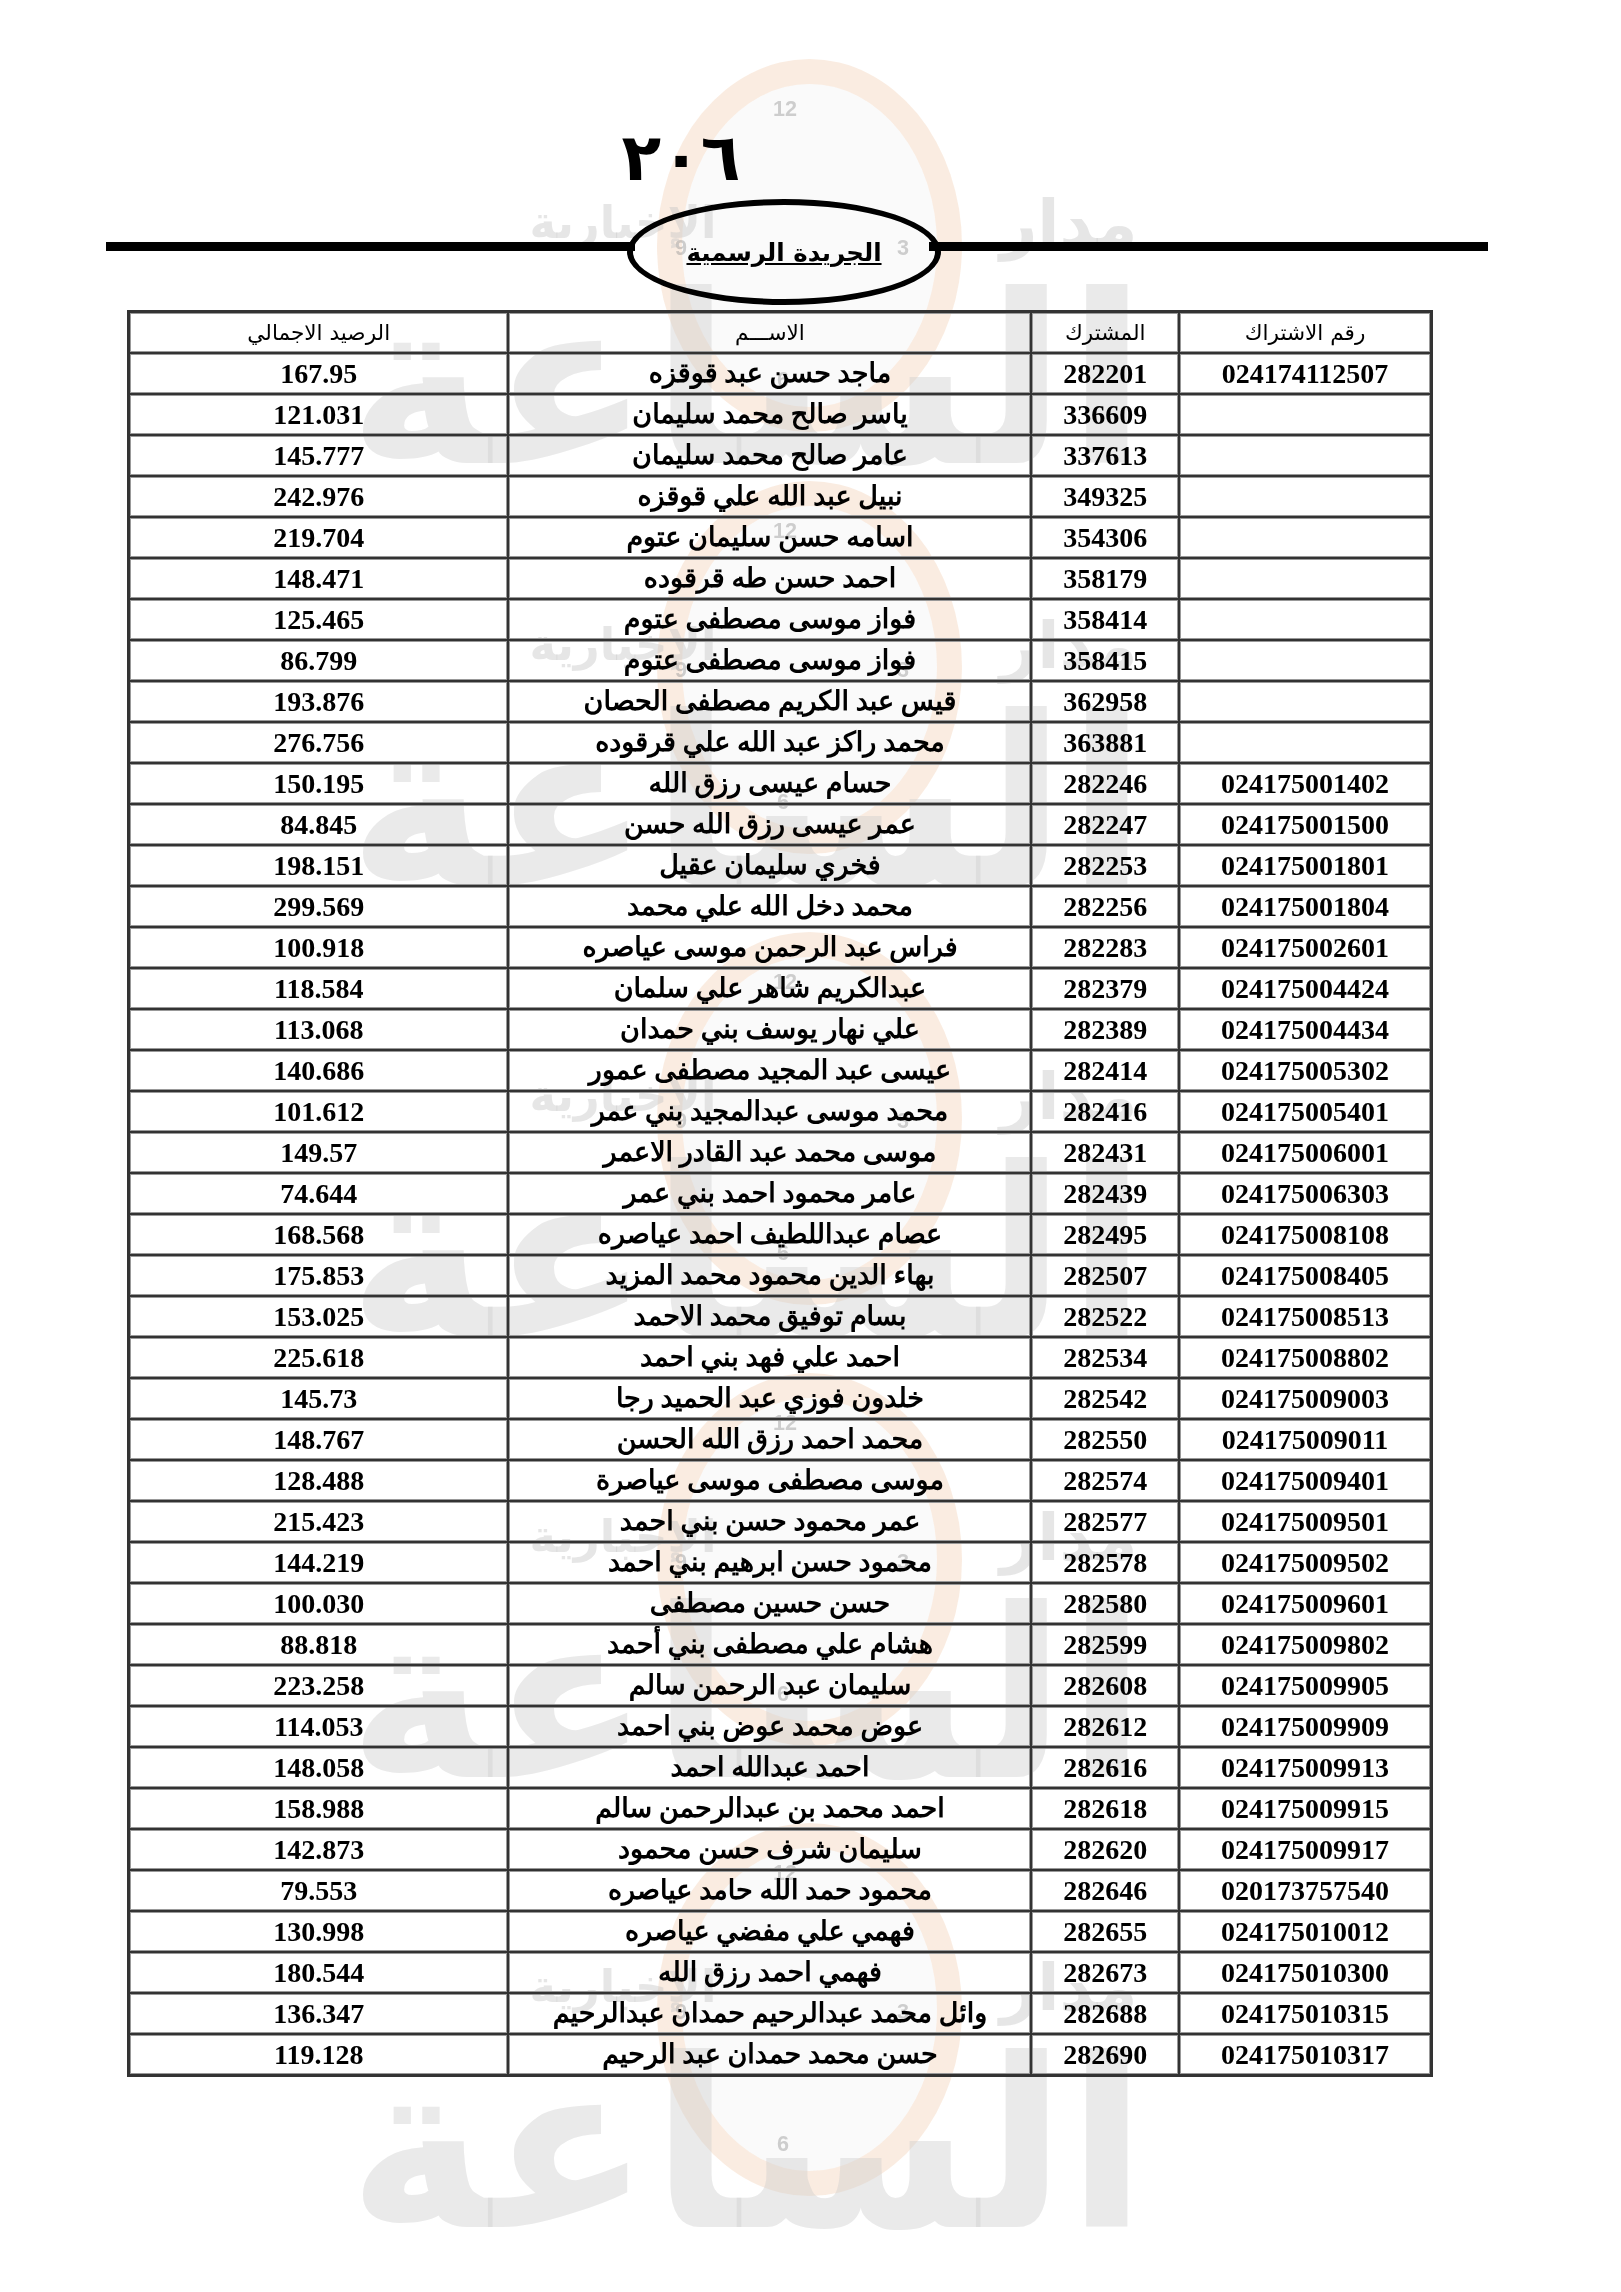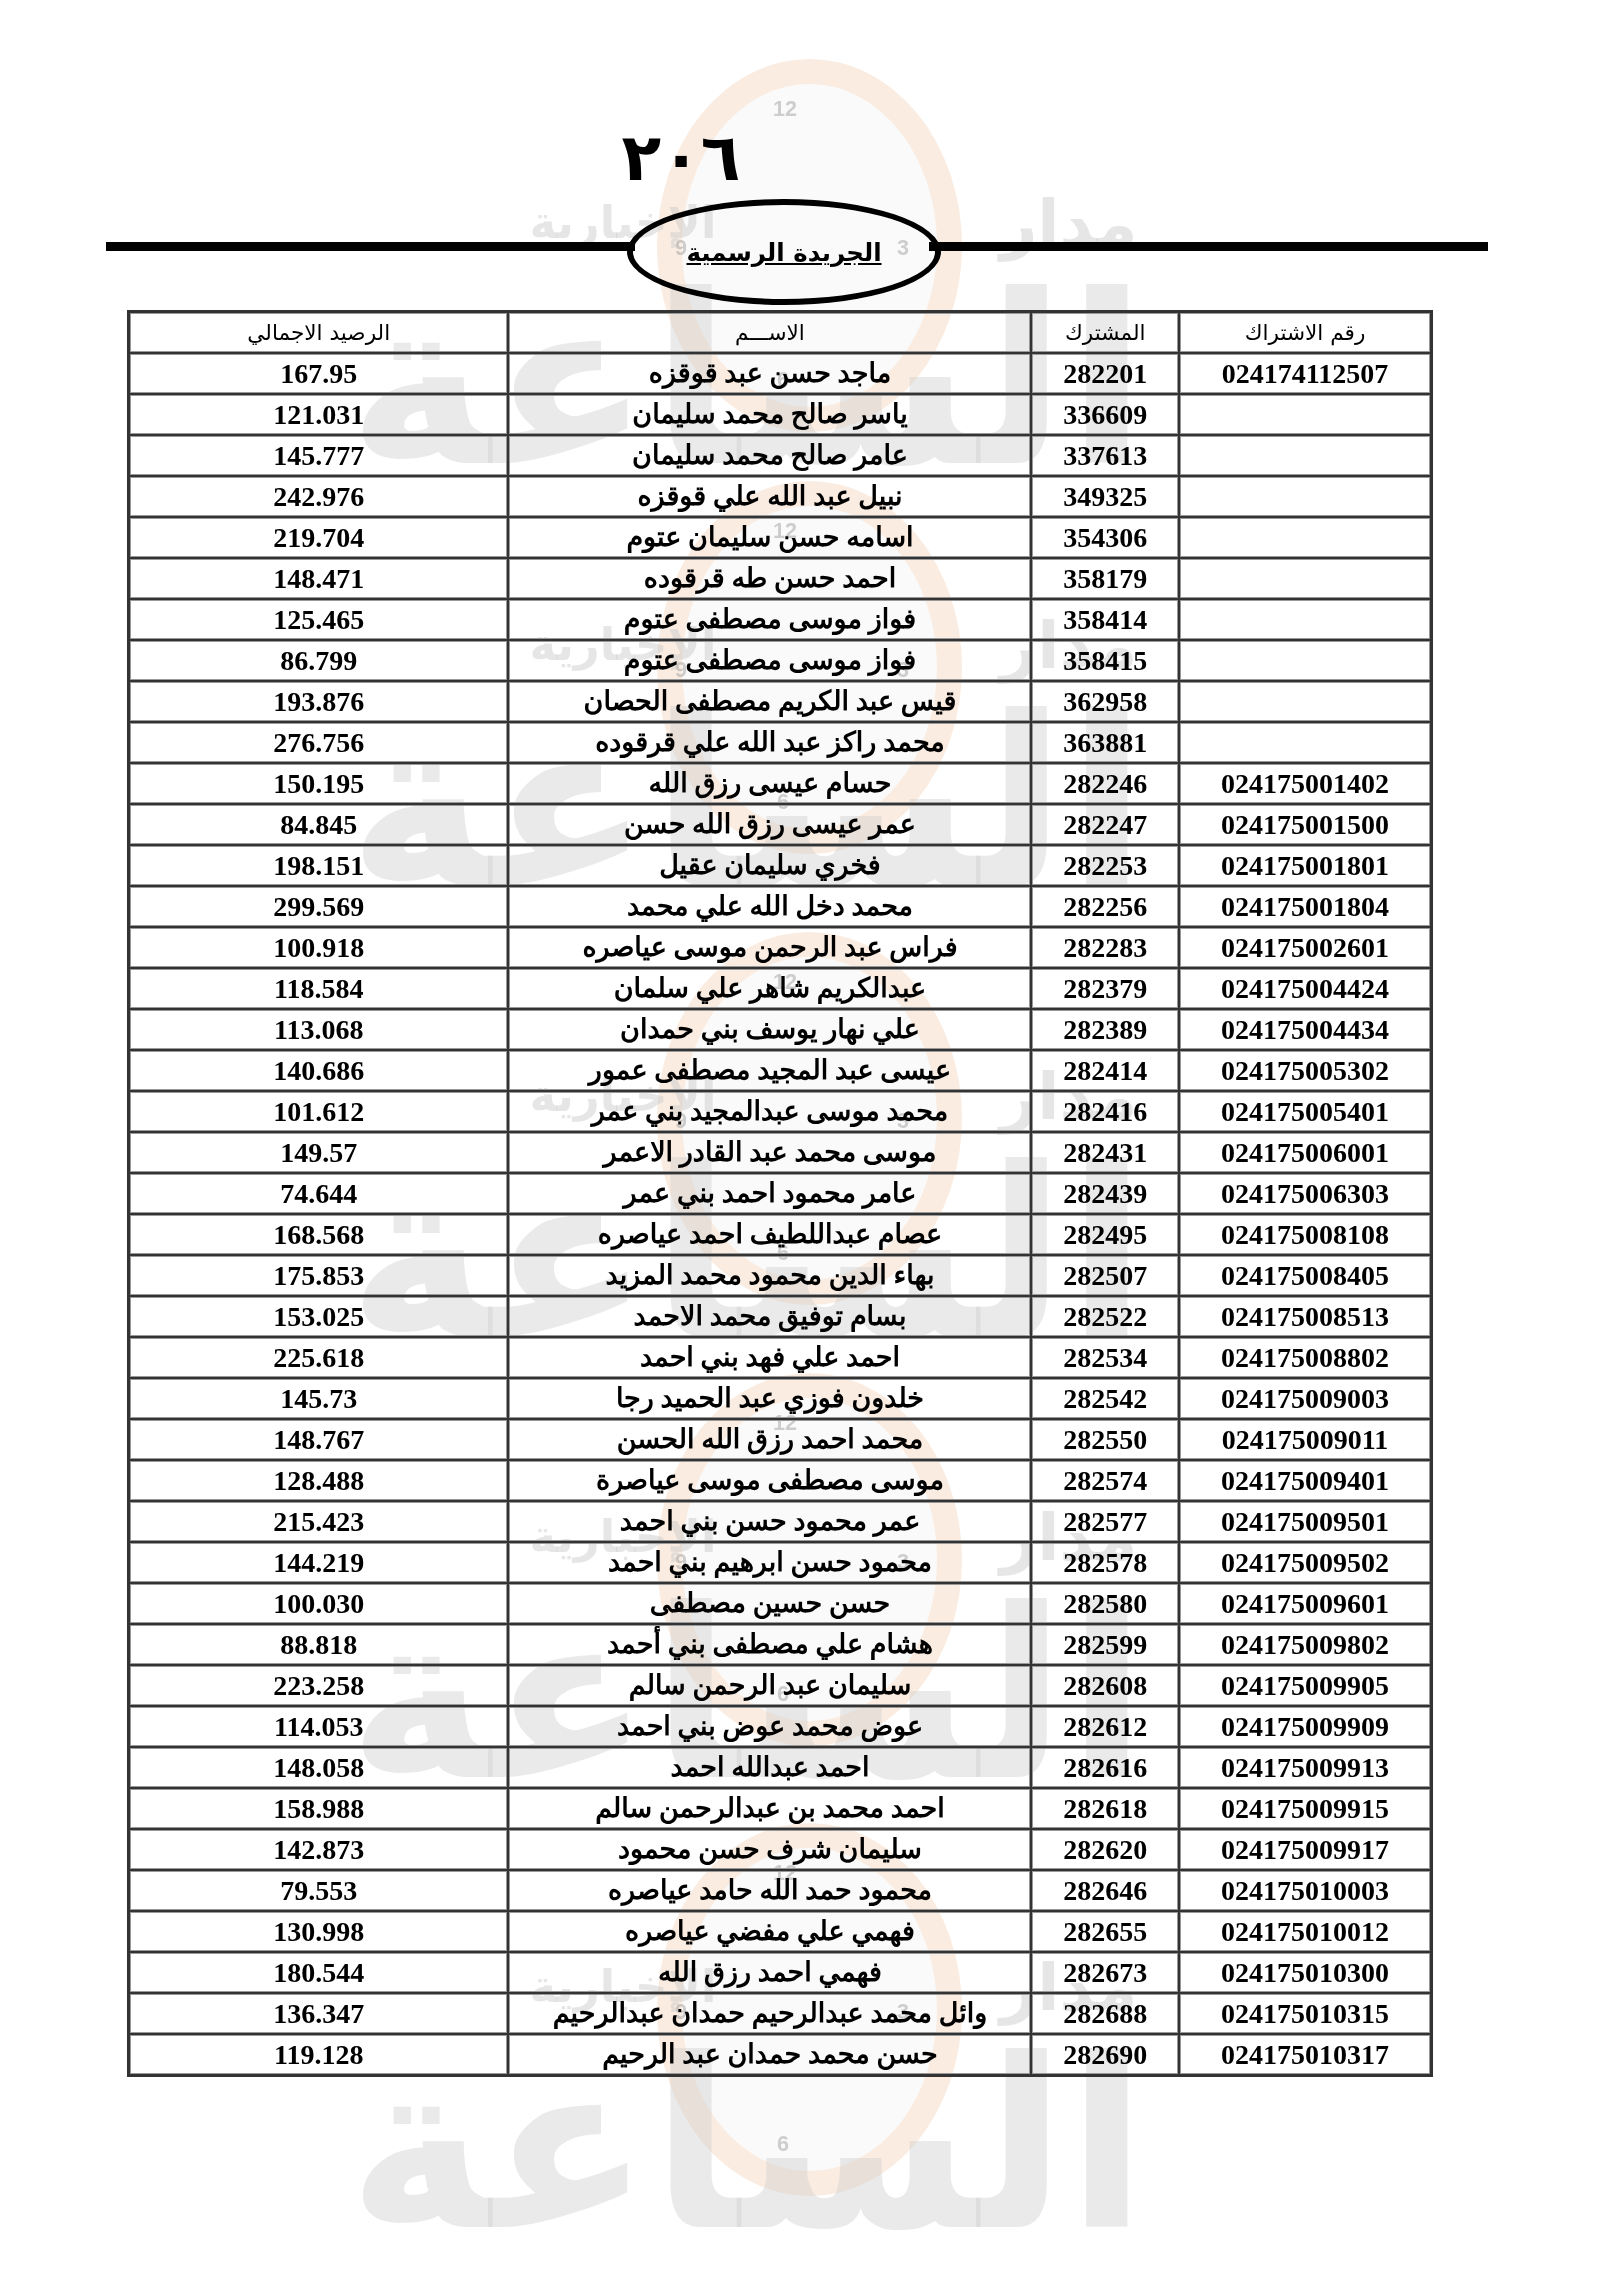--- a/index.html
+++ b/index.html
@@ -365,21 +365,21 @@
         <td class="name">احمد محمد بن عبدالرحمن سالم</td>
         <td class="num">158.988</td>
       </tr>
       <tr>
         <td class="num">024175009917</td>
         <td class="num">282620</td>
         <td class="name">سليمان شرف حسن محمود</td>
         <td class="num">142.873</td>
       </tr>
       <tr>
-        <td class="num">024175010003</td>
+        <td class="num">020173757540</td>
         <td class="num">282646</td>
         <td class="name">محمود حمد الله حامد عياصره</td>
         <td class="num">79.553</td>
       </tr>
       <tr>
         <td class="num">024175010012</td>
         <td class="num">282655</td>
         <td class="name">فهمي علي مفضي عياصره</td>
         <td class="num">130.998</td>
       </tr>

